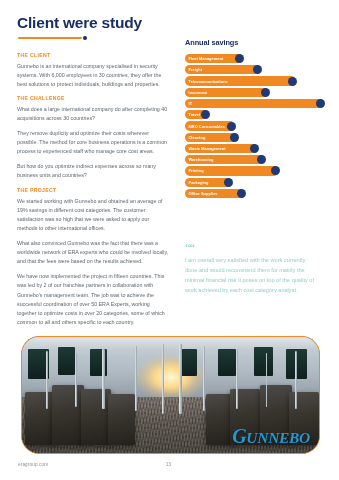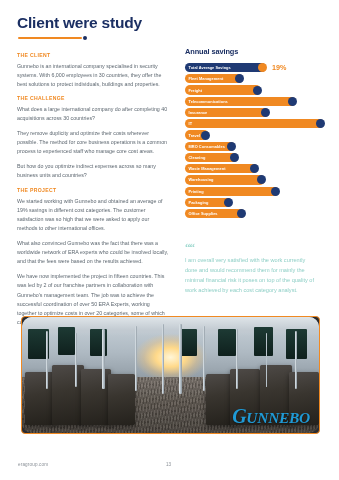--- a/index.html
+++ b/index.html
@@ -34,21 +34,21 @@
     letter-spacing:0.35px;margin:0 0 3.5px 0;text-transform:uppercase;
   }
   .body-p{
     font-size:5.3px;line-height:1.72;color:#5d6770;
     margin:0 0 6px 0;font-weight:400;
   }
   .sec{margin-bottom:6.5px;}
   .sec:last-child{margin-bottom:0;}
 
   
-  .rightcol{position:absolute;left:185px;top:47px;width:154px;}
+  .rightcol{position:absolute;left:185px;top:38px;width:154px;}
   .chart-title{
     font-size:7.4px;font-weight:700;color:#1b2f63;
     margin:0 0 7px 0;letter-spacing:-0.1px;
   }
   .bars{position:relative;}
   .bar-row{
     position:relative;height:9.2px;margin-bottom:2.05px;
   }
   .bar-track{
     position:absolute;left:0;top:0;height:9.2px;
@@ -83,22 +83,22 @@
     line-height:1;margin-bottom:3px;letter-spacing:-1px;
     font-family:"Liberation Serif", serif;
   }
   .quote-text{
     font-size:5.6px;line-height:1.78;color:#8ecfc6;
     margin:0;font-weight:400;
   }
 
   
   .photo{
-    position:absolute;left:21px;top:316px;width:297px;height:116px;
-    border-radius:4px;
+    position:absolute;left:21px;top:336px;width:297px;height:116px;
+    border-radius:18px;
     border:1.6px solid #f08922;
     overflow:hidden;
     background:#2a2b2f;
   }
   .photo-inner{position:absolute;inset:0;overflow:hidden;border-radius:10px;}
   
   .ph-sky{
     position:absolute;left:0;top:0;width:100%;height:56%;
     background:
       radial-gradient(ellipse 46px 30px at 50% 62%, #fff6d8 0%, #ffd98a 32%, rgba(255,200,110,0.35) 58%, rgba(180,190,200,0) 80%),
@@ -181,26 +181,20 @@
       <p class="body-p">We started working with Gunnebo and obtained an average of 19% savings in different cost categories. The customer satisfaction was so high that we were asked to apply our methods to other international offices.</p>
       <p class="body-p">What also convinced Gunnebo was the fact that there was a worldwide network of ERA experts who could be involved locally, and that the fees were based on the results achieved.</p>
       <p class="body-p">We have now implemented the project in fifteen countries. This was led by 2 of our franchise partners in collaboration with Gunnebo's management team. The job was to achieve the successful coordination of over 50 ERA Experts, working together to optimize costs in over 20 categories, some of which common to all and others specific to each country.</p>
     </div>
 
   </div>
 
   <div class="rightcol">
     <div class="chart-title">Annual savings</div>
     <div class="bars" id="bars">
-        <div class="bar-row primary">
-          <div class="bar-track" style="width: 81px;"></div>
-          <div class="bar-label">Total Average Savings</div>
-          <div class="bar-dot" style="left: 72.8px;"></div>
-          <div class="bar-value" style="left: 87px;">19%</div>
-        </div>
         <div class="bar-row">
           <div class="bar-track" style="width: 58px;"></div>
           <div class="bar-label">Fleet Management</div>
           <div class="bar-dot" style="left: 49.8px;"></div>
         </div>
         <div class="bar-row">
           <div class="bar-track" style="width: 76px;"></div>
           <div class="bar-label">Freight</div>
           <div class="bar-dot" style="left: 67.8px;"></div>
         </div>

